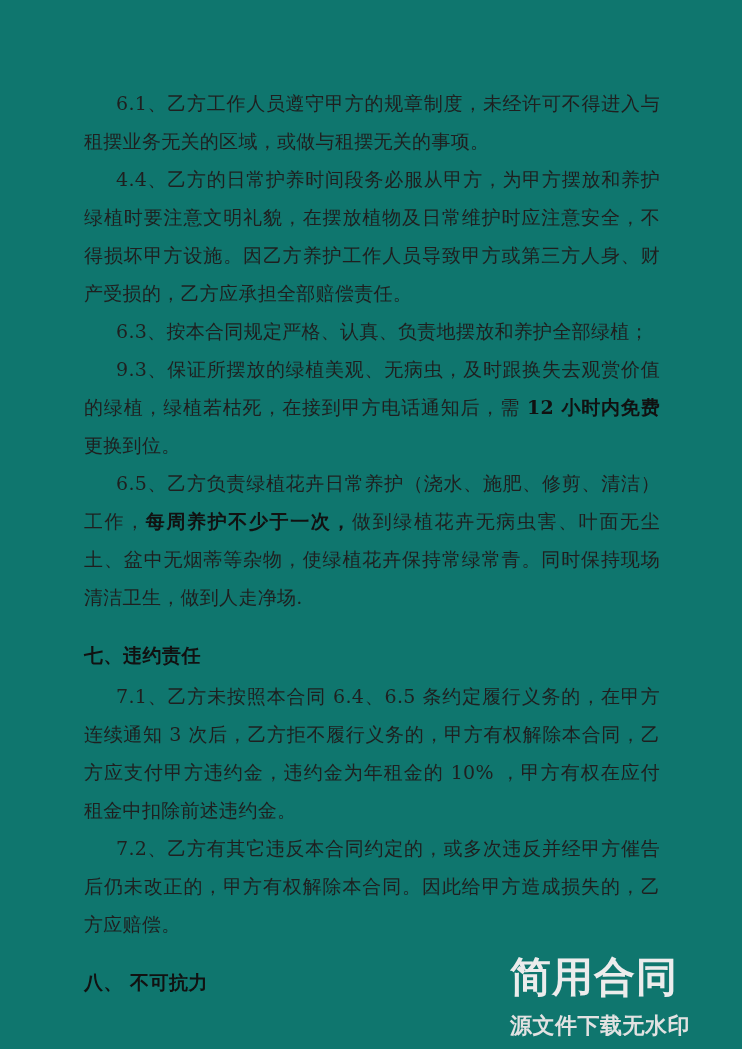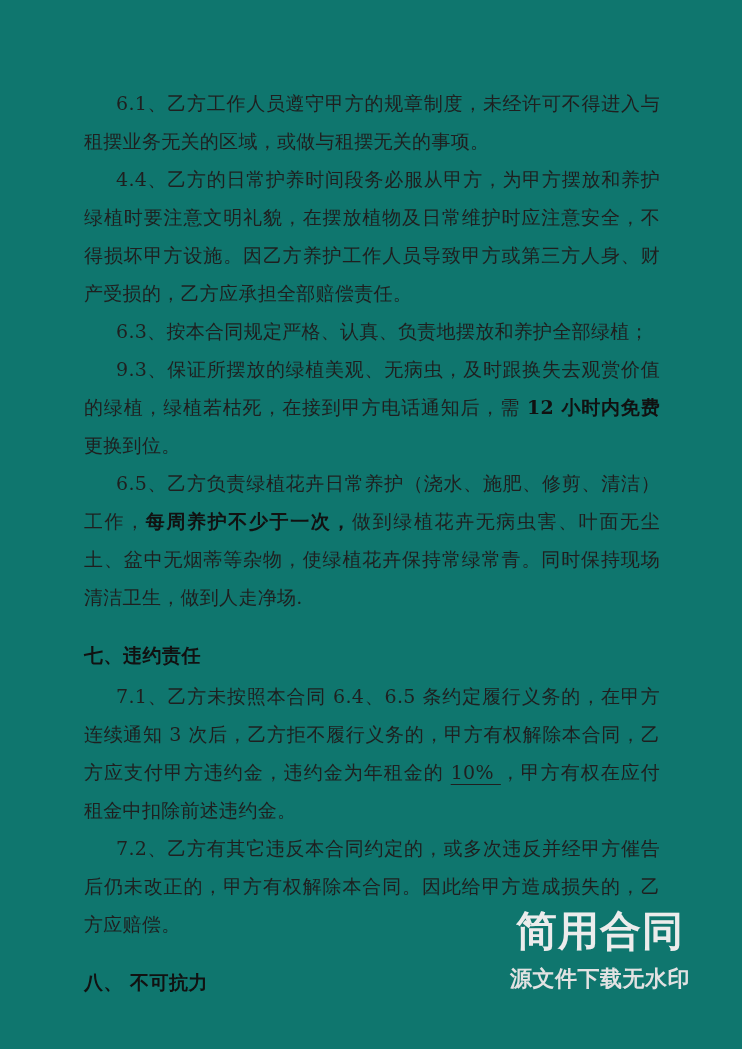--- a/index.html
+++ b/index.html
@@ -28,32 +28,30 @@
     letter-spacing: 0.3px;
   }
   .heading {
     font-weight: bold;
     color: #111111;
     margin: 20px 0 3px 0;
     letter-spacing: 0.5px;
   }
   .seg-bold { font-weight: bold; color: #111111; }
   .seg-underline {
-    text-decoration: underline;
     text-underline-offset: 5px;
   }
   .watermark {
     position: absolute;
     left: 510px;
-    top: 911px;
-    font-family: Liberation Serif, serif;
+    top: 960px;
+    font-family: Liberation Mono, monospace;
     font-weight: bold;
     pointer-events: none;
     white-space: nowrap;
-    text-align: center;
   }
   .wm-line1 {
     font-size: 41px;
     line-height: 41px;
     letter-spacing: 1px;
   }
   .wm-line2 {
     font-size: 22px;
     line-height: 22px;
     margin-top: 16px;

